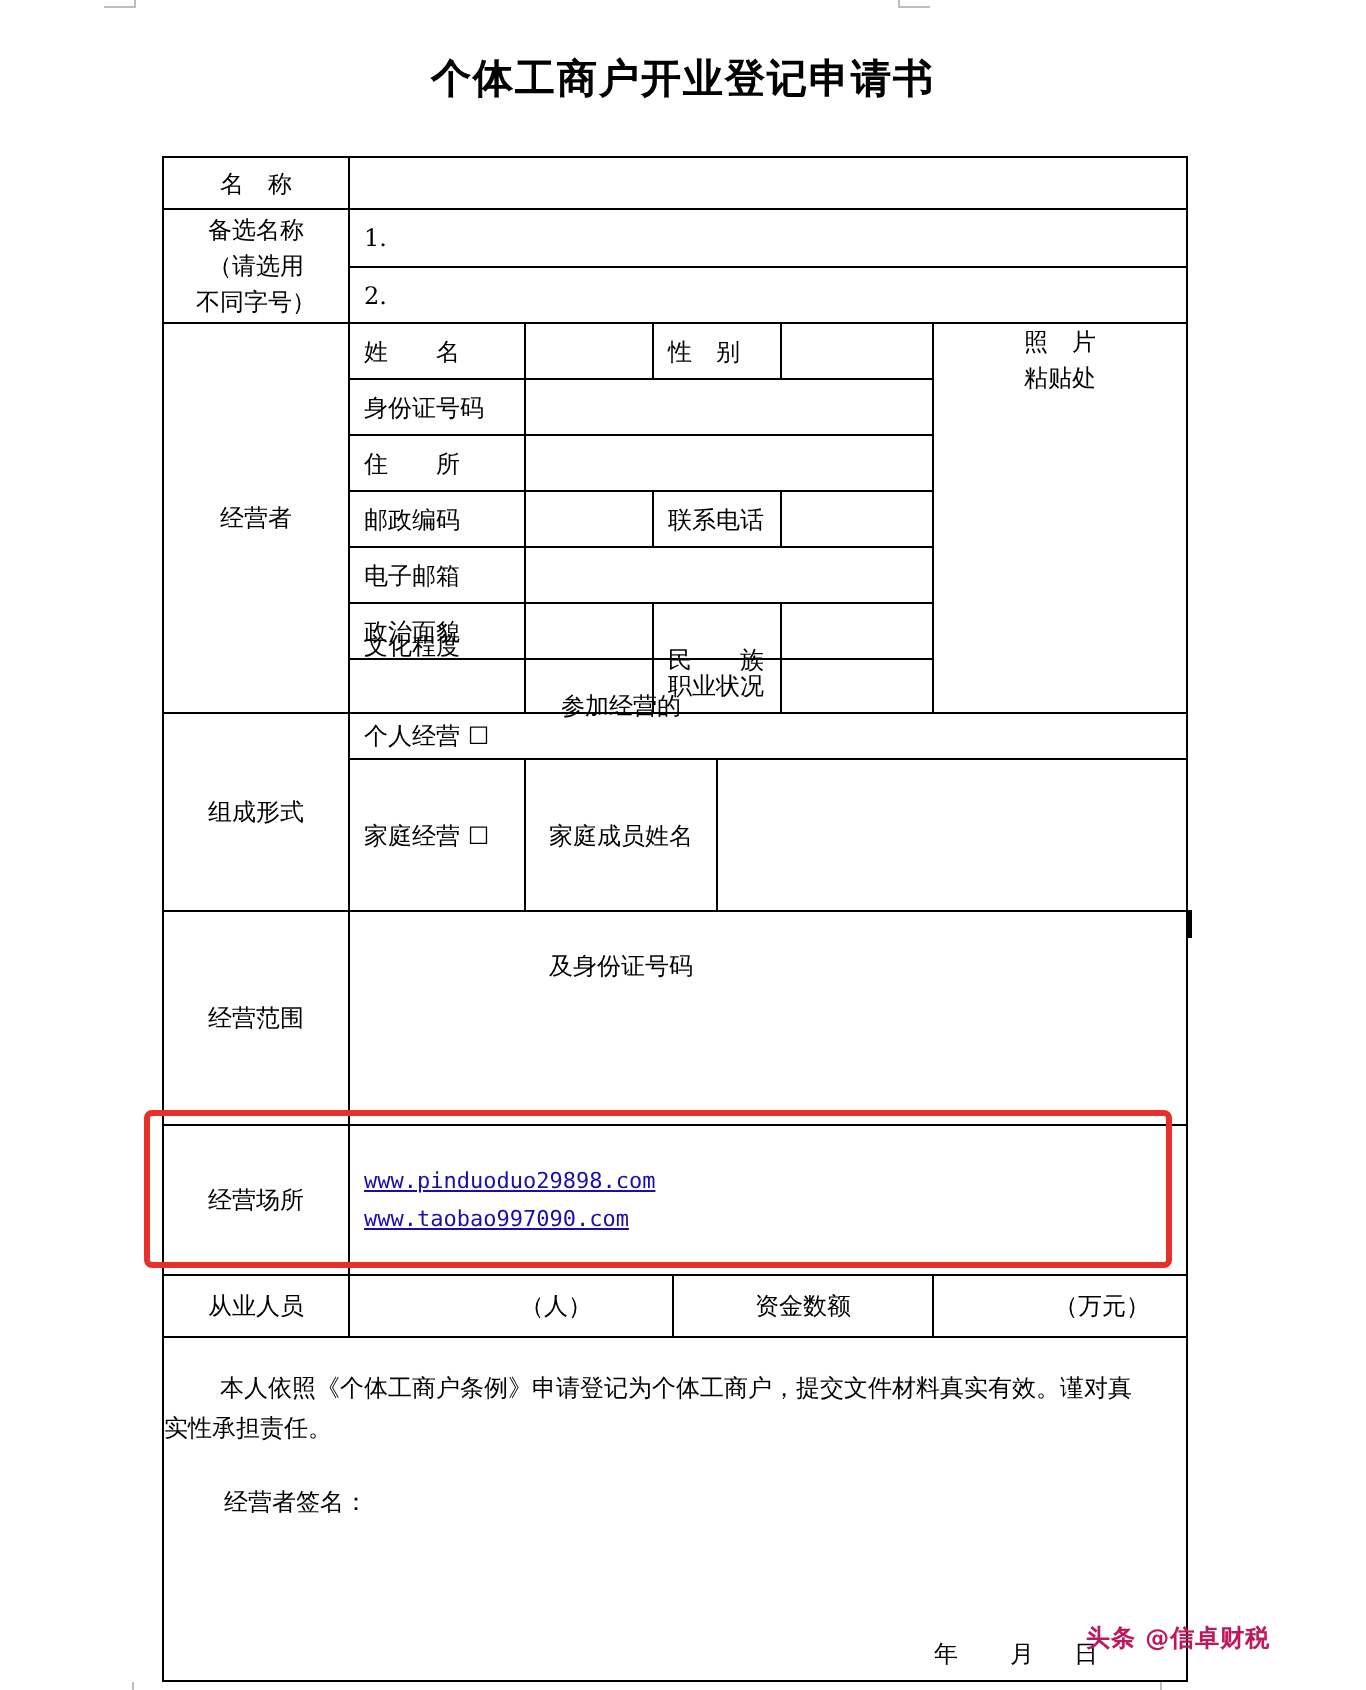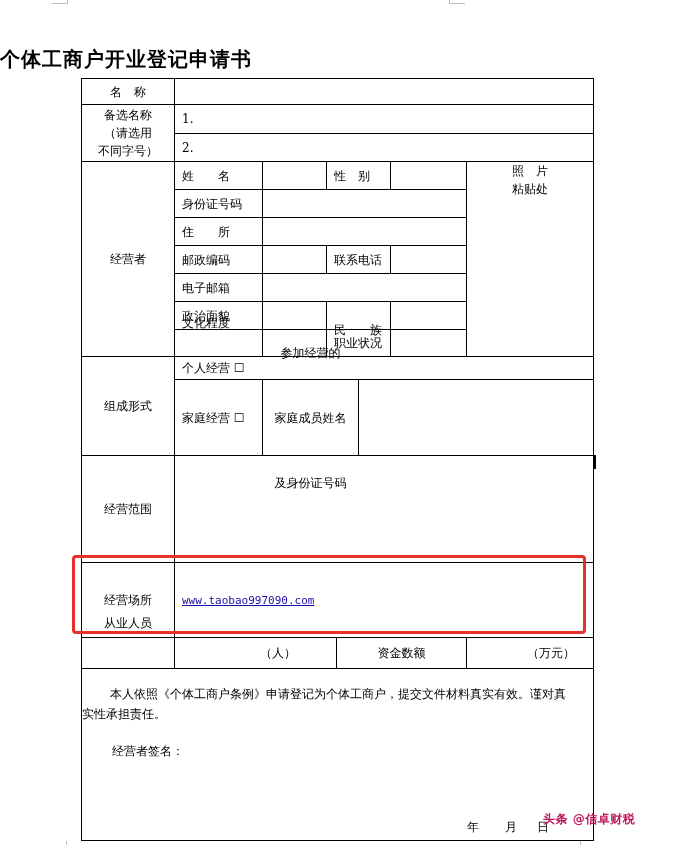--- a/index.html
+++ b/index.html
@@ -2,22 +2,22 @@
 <html><head>
 <meta charset="utf-8">
 <style>
   html, body { margin:0; padding:0; background:#ffffff; }
   body { width:683px; height:845px; position:relative; overflow:hidden;
          font-family: "DejaVu Sans", "Liberation Sans", sans-serif; color:#000; }
   .abs { position:absolute; }
   .hl { position:absolute; height:1px; background:#000; }
   .vl { position:absolute; width:1px; background:#000; }
   .corner { position:absolute; background:#bdbdbd; }
-  .title { position:absolute; left:0; width:683px; top:26px; text-align:left;
-           font-family:"DejaVu Serif","Liberation Serif",serif; font-size:20px; font-weight:bold; letter-spacing:1px;margin-top:20px; }
+  .title { position:absolute; left:0; width:683px; top:26px; text-align:center;
+           font-family:"DejaVu Serif","Liberation Serif",serif; font-size:20px; font-weight:bold; letter-spacing:1px; }
   .cell { position:absolute; display:flex; align-items:center; font-size:12px; line-height:18px; box-sizing:border-box; }
   .center { justify-content:center; text-align:center; }
   .left { justify-content:flex-start; padding-left:7px; }
   .link { color:#1a0dab; text-decoration:underline; font-family:"DejaVu Sans Mono","Liberation Mono",monospace; font-size:11px; display:block; line-height:19px; }
   .redbox { position:absolute; left:72px; top:555px; width:514px; height:79px;
             border:3px solid #e8302a; border-radius:4px; box-sizing:border-box; }
   .decl { position:absolute; left:88px; width:500px; font-size:12px; line-height:19px; }
   .watermark { position:absolute; font-size:12px; color:#be185d; letter-spacing:0.5px;font-weight:bold; }
   .cursor { position:absolute; left:593px; top:455px; width:3px; height:14px; background:#000; }
 </style>
@@ -134,26 +134,27 @@
   <span>家庭成员姓名</span>
   <span>及身份证号码</span>
 </div>
 <div class="cell" style="left:359px;top:380px;width:234px;height:75px;"></div>
 
 <div class="cell center" style="left:82px;top:456px;width:92px;height:106px;">经营范围</div>
 <div class="cell" style="left:175px;top:456px;width:418px;height:106px;"></div>
 
 <div class="cell center" style="left:82px;top:563px;width:92px;height:74px;">经营场所</div>
 <div class="cell left" style="left:175px;top:563px;width:418px;height:74px;flex-direction:column;align-items:flex-start;justify-content:center;">
+  <a class="link">www.pinduoduo29898.com</a>
   <a class="link">www.taobao997090.com</a>
 </div>
 
 <div class="redbox"></div>
 
-<div class="cell center" style="left:82px;top:608px;width:92px;height:30px;">从业人员</div>
+<div class="cell center" style="left:82px;top:638px;width:92px;height:30px;">从业人员</div>
 <div class="cell" style="left:175px;top:638px;width:161px;height:30px;justify-content:flex-end;padding-right:40px;">（人）</div>
 <div class="cell center" style="left:337px;top:638px;width:129px;height:30px;">资金数额</div>
 <div class="cell" style="left:467px;top:638px;width:126px;height:30px;justify-content:flex-end;padding-right:18px;">（万元）</div>
 
 <div class="decl" style="top:685px;text-indent:24px;left:86px;">本人依照《个体工商户条例》申请登记为个体工商户，提交文件材料真实有效。谨对真</div>
 <div class="decl" style="top:705px;left:82px;">实性承担责任。</div>
 <div class="decl" style="top:742px;left:112px;">经营者签名：</div>
 <div class="abs" style="left:467px;top:819px;font-size:12px;">年</div>
 <div class="abs" style="left:505px;top:819px;font-size:12px;">月</div>
 <div class="abs" style="left:537px;top:819px;font-size:12px;">日</div>

